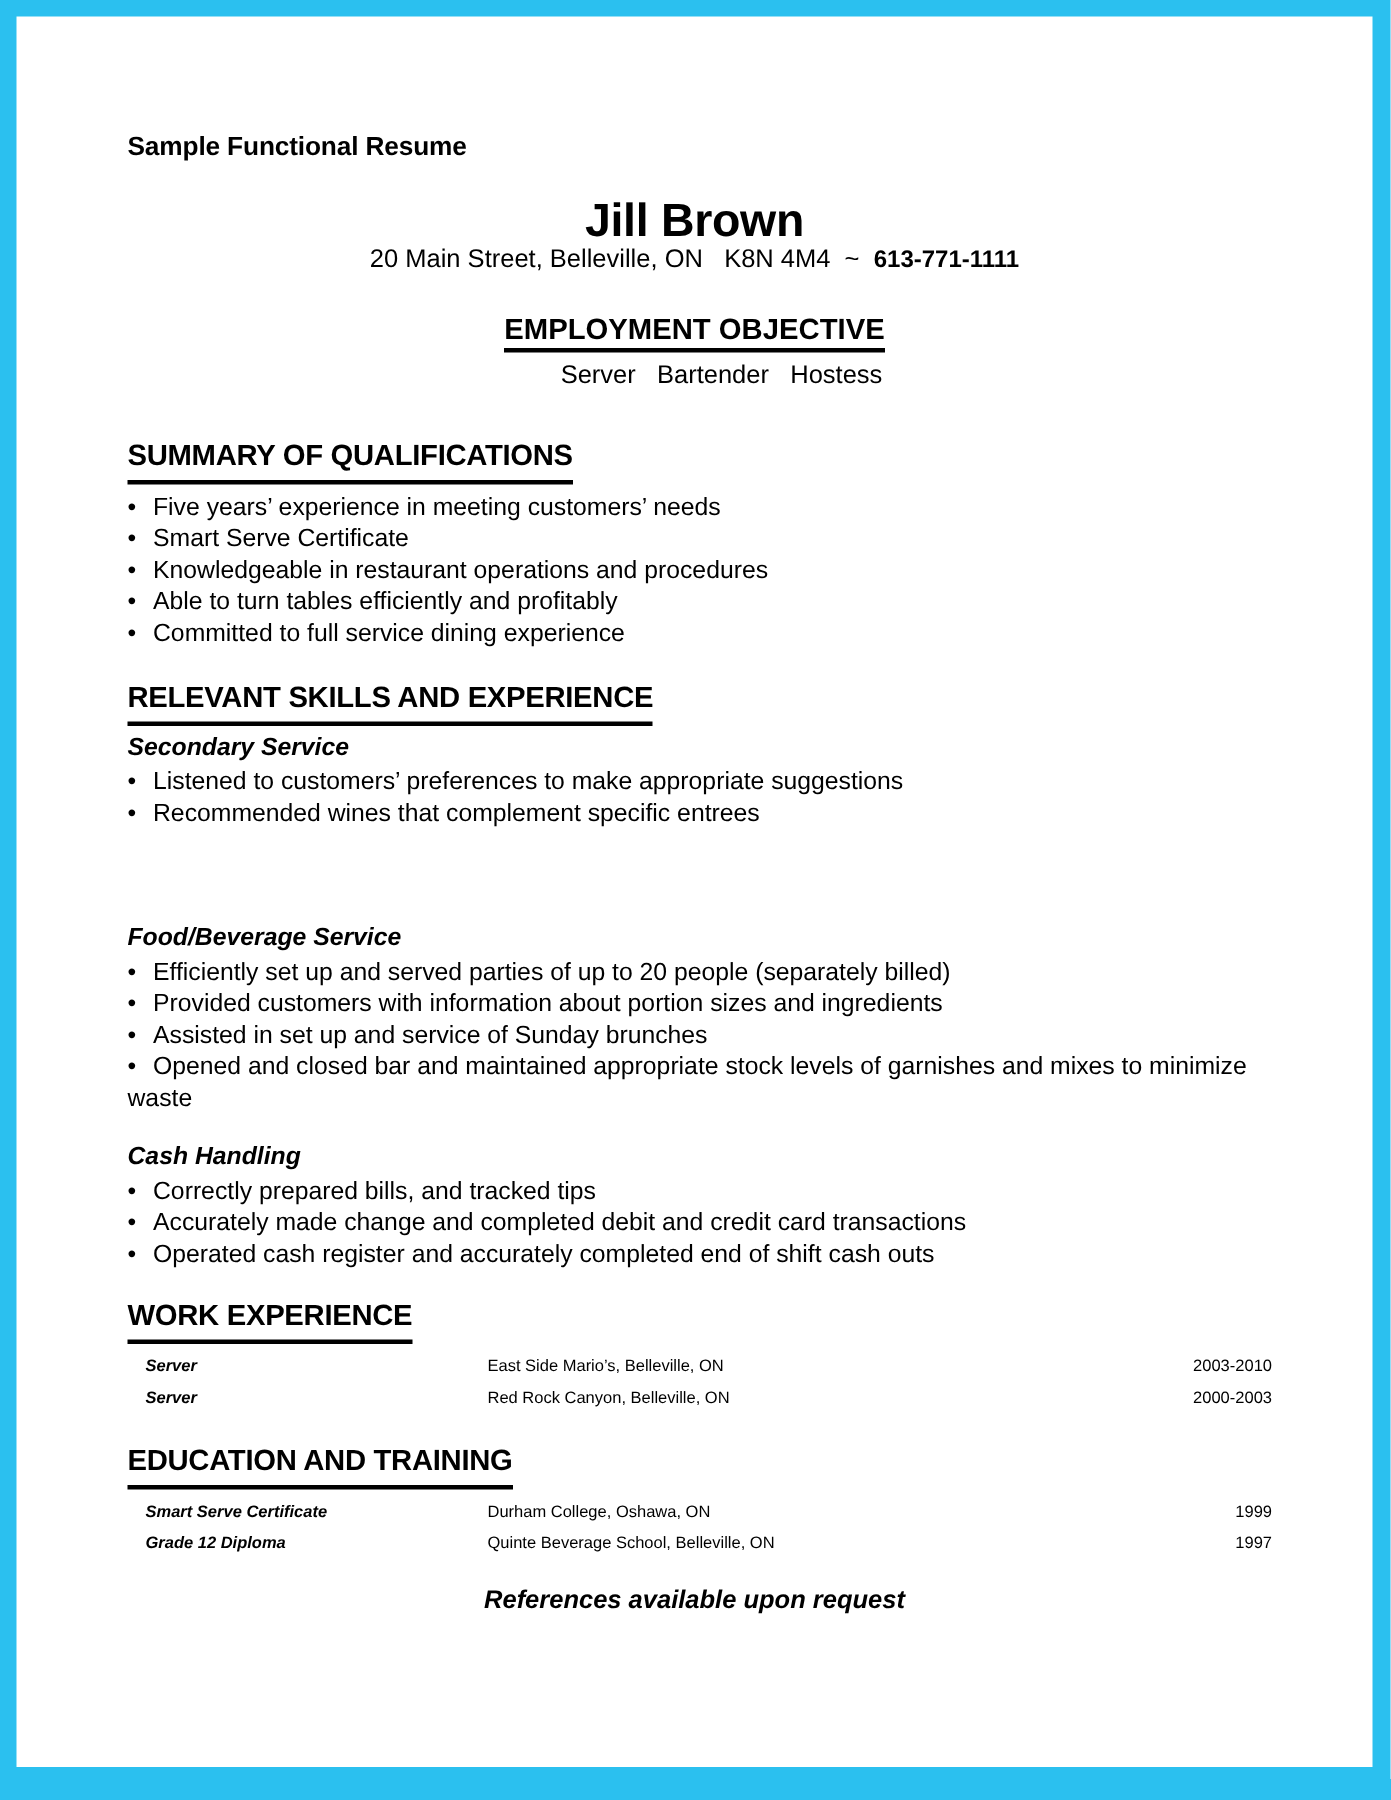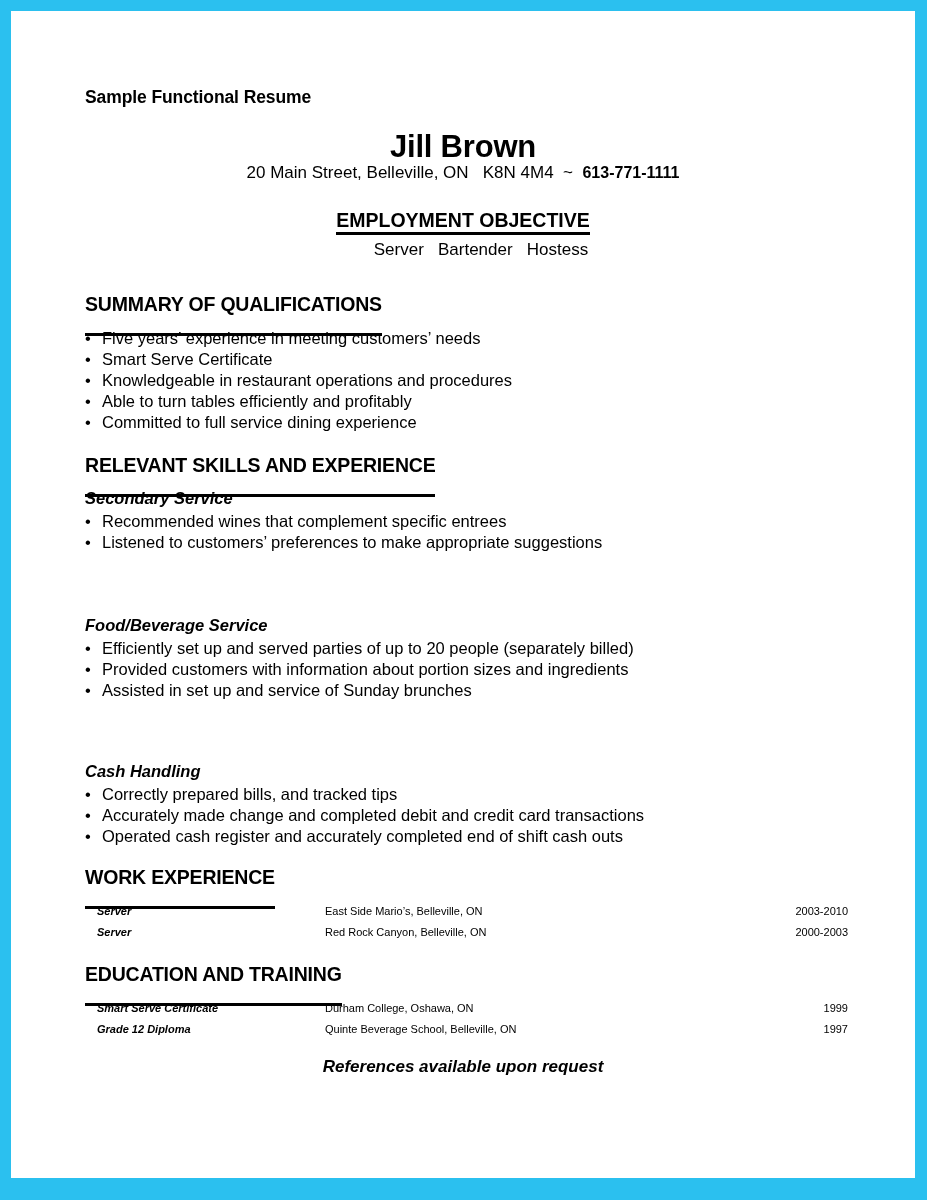--- a/index.html
+++ b/index.html
@@ -91,21 +91,21 @@
 
   .section-head {
     position: absolute;
     left: 74px;
     font-size: 19.5px;
     font-weight: bold;
     letter-spacing: -0.2px;
   }
   .section-head span {
     border-bottom: 3px solid #000;
-    padding-bottom: 18px;
+    padding-bottom: 5px;
   }
 
   .sub-head {
     position: absolute;
     left: 74px;
     font-size: 16.5px;
     font-weight: bold;
     font-style: italic;
   }
 
@@ -183,29 +183,30 @@
       <div class="bullet-row"><span class="dot">•</span><span>Smart Serve Certificate</span></div>
       <div class="bullet-row"><span class="dot">•</span><span>Knowledgeable in restaurant operations and procedures</span></div>
       <div class="bullet-row"><span class="dot">•</span><span>Able to turn tables efficiently and profitably</span></div>
       <div class="bullet-row"><span class="dot">•</span><span>Committed to full service dining experience</span></div>
     </div>
 
     <div class="section-head" style="top:443px;"><span>RELEVANT SKILLS AND EXPERIENCE</span></div>
 
     <div class="sub-head" style="top:478px;">Secondary Service</div>
     <div class="bullets" style="top:500px;">
+      <div class="bullet-row"><span class="dot">•</span><span>Listened to customers’ preferences to make appropriate suggestions</span></div>
       <div class="bullet-row"><span class="dot">•</span><span>Recommended wines that complement specific entrees</span></div>
-      <div class="bullet-row"><span class="dot">•</span><span>Listened to customers’ preferences to make appropriate suggestions</span></div>
     </div>
 
     <div class="sub-head" style="top:605px;">Food/Beverage Service</div>
     <div class="bullets" style="top:627px;">
       <div class="bullet-row"><span class="dot">•</span><span>Efficiently set up and served parties of up to 20 people (separately billed)</span></div>
       <div class="bullet-row"><span class="dot">•</span><span>Provided customers with information about portion sizes and ingredients</span></div>
       <div class="bullet-row"><span class="dot">•</span><span>Assisted in set up and service of Sunday brunches</span></div>
+      <div class="bullet-row"><span class="dot">•</span><span>Opened and closed bar and maintained appropriate stock levels of garnishes and mixes to minimize waste</span></div>
     </div>
 
     <div class="sub-head" style="top:751px;">Cash Handling</div>
     <div class="bullets" style="top:773px;">
       <div class="bullet-row"><span class="dot">•</span><span>Correctly prepared bills, and tracked tips</span></div>
       <div class="bullet-row"><span class="dot">•</span><span>Accurately made change and completed debit and credit card transactions</span></div>
       <div class="bullet-row"><span class="dot">•</span><span>Operated cash register and accurately completed end of shift cash outs</span></div>
     </div>
 
     <div class="section-head" style="top:855px;"><span>WORK EXPERIENCE</span></div>

